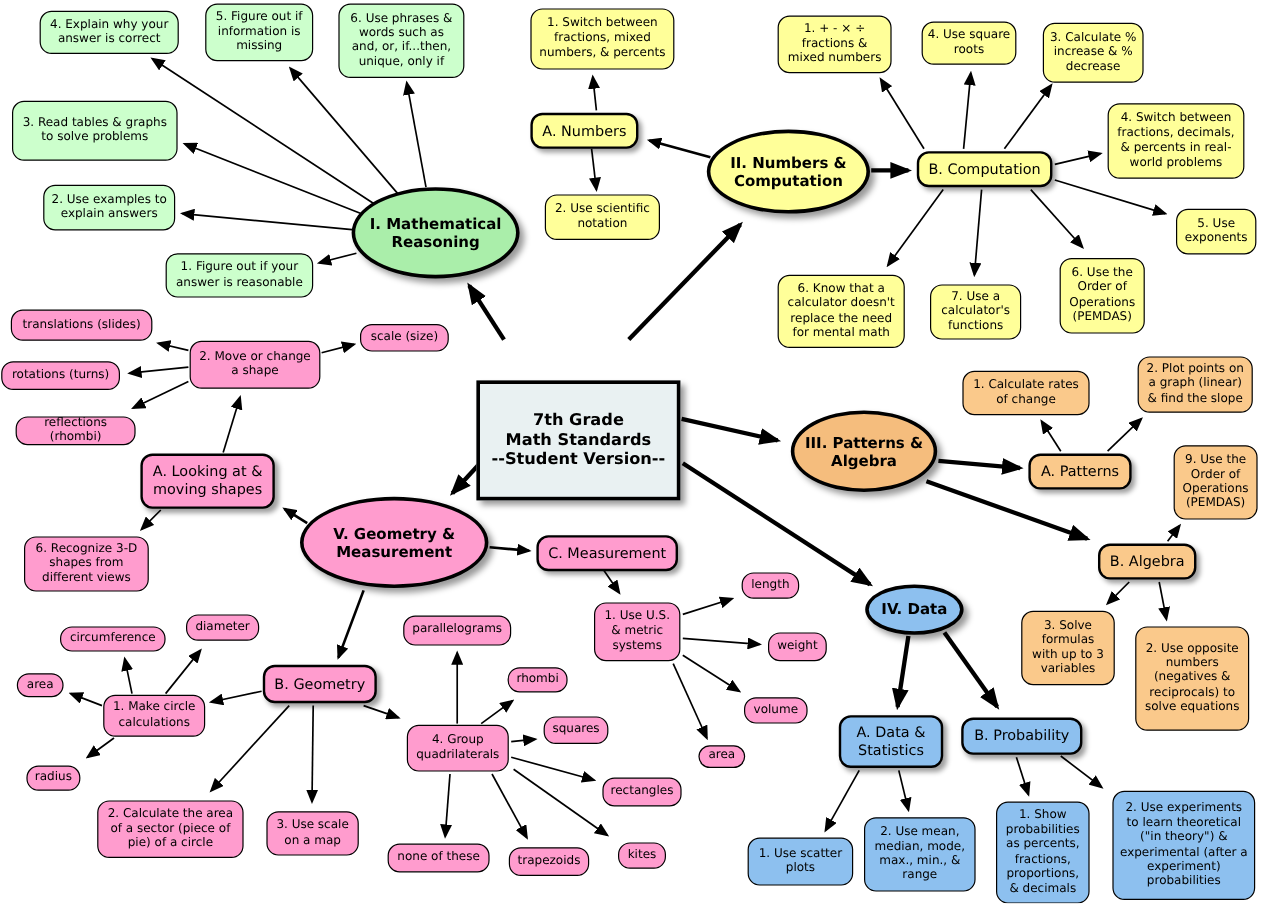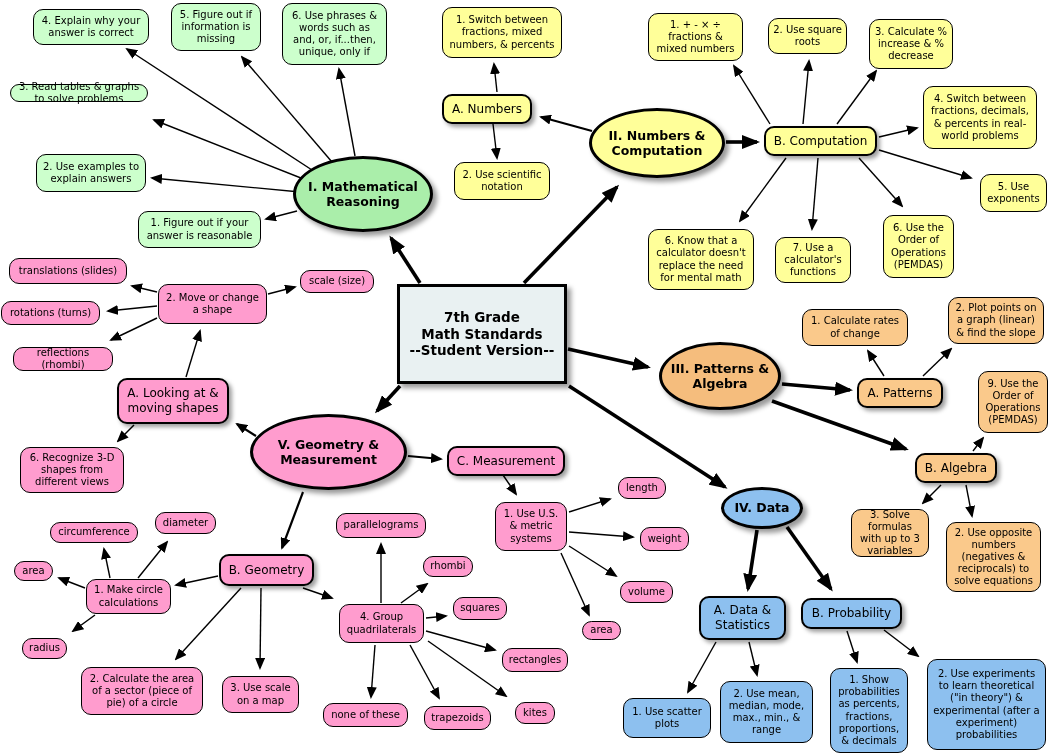--- a/index.html
+++ b/index.html
@@ -11,21 +11,21 @@
   #arrows line.m{stroke-width:2.2;marker-end:url(#ah);}
   #arrows line.k{stroke-width:3.6;marker-end:url(#ahb);}
   .node{position:absolute;z-index:1;box-sizing:border-box;display:flex;align-items:center;
         justify-content:center;text-align:center;color:#000;line-height:1.22;font-size:10px;}
   .leaf{border:1.5px solid #000;border-radius:10px;padding:2px 4px;}
   .header{border:2.5px solid #000;border-radius:10px;padding:13px 5px;font-size:12px;
           box-shadow:3px 3px 4px rgba(0,0,0,.38);}
   .ellipse{border:3px solid #000;border-radius:50%;font-weight:bold;font-size:12.5px;
            box-shadow:4px 4px 5px rgba(0,0,0,.40);}
   .center-box{border:3px solid #000;font-weight:bold;font-size:13.5px;white-space:pre-line;
-              box-shadow:4px 4px 5px rgba(0,0,0,.40);background:var(--c-center-bg);}
+              box-shadow:4px 4px 5px rgba(0,0,0,.40);background:var(--c-center-bg);margin-top:33px;}
   .green{background:var(--c-green-box);}        .green.ellipse{background:var(--c-green-ellipse);}
   .yellow{background:var(--c-yellow-box);}      .yellow.ellipse{background:var(--c-yellow-box);text-align:center;}
   .orange{background:var(--c-orange-box);}      .orange.ellipse{background:var(--c-orange-ellipse);}
   .pink{background:var(--c-pink-box);}          .blue{background:var(--c-blue-box);}
 </style>
 </head>
 <body>
 
 <div id="canvas">
 
@@ -111,47 +111,47 @@
     <line class="t" x1="561" y1="553" x2="589" y2="615"></line>
   </svg>
 
   <div class="node center-box" style="left:397px;top:284px;width:170px;height:100px">7th Grade
 Math Standards
 --Student Version--</div>
 
   <div class="node ellipse green" style="left:293px;top:156px;width:140px;height:76px">I. Mathematical Reasoning</div>
   <div class="node leaf green" style="left:138px;top:211px;width:123px;height:37px">1. Figure out if your answer is reasonable</div>
   <div class="node leaf green" style="left:36px;top:154px;width:110px;height:38px">2. Use examples to explain answers</div>
-  <div class="node leaf green" style="left:10px;top:84px;width:138px;height:18px">3. Read tables &amp; graphs to solve problems</div>
+  <div class="node leaf green" style="left:10px;top:84px;width:138px;height:50px">3. Read tables &amp; graphs to solve problems</div>
   <div class="node leaf green" style="left:33px;top:9px;width:116px;height:36px">4. Explain why your answer is correct</div>
   <div class="node leaf green" style="left:171px;top:3px;width:90px;height:48px">5. Figure out if information is missing</div>
   <div class="node leaf green" style="left:282px;top:3px;width:105px;height:62px">6. Use phrases &amp; words such as and, or, if...then, unique, only if</div>
 
   <div class="node ellipse yellow" style="left:589px;top:108px;width:136px;height:70px">II. Numbers &amp; Computation</div>
   <div class="node header yellow" style="left:442px;top:94px;width:90px;height:28px">A. Numbers</div>
   <div class="node leaf yellow" style="left:442px;top:7px;width:120px;height:51px">1. Switch between fractions, mixed numbers, &amp; percents</div>
   <div class="node leaf yellow" style="left:454px;top:162px;width:96px;height:38px">2. Use scientific notation</div>
   <div class="node header yellow" style="left:764px;top:126px;width:113px;height:30px">B. Computation</div>
   <div class="node leaf yellow" style="left:648px;top:13px;width:95px;height:48px">1. + - × ÷ fractions &amp; mixed numbers</div>
-  <div class="node leaf yellow" style="left:768px;top:18px;width:79px;height:36px">2. Use square roots</div>
+  <div class="node leaf yellow" style="left:768px;top:18px;width:79px;height:36px">4. Use square roots</div>
   <div class="node leaf yellow" style="left:869px;top:19px;width:84px;height:50px">3. Calculate % increase &amp; % decrease</div>
   <div class="node leaf yellow" style="left:923px;top:86px;width:114px;height:63px">4. Switch between fractions, decimals, &amp; percents in real-world problems</div>
   <div class="node leaf yellow" style="left:980px;top:174px;width:67px;height:38px">5. Use exponents</div>
   <div class="node leaf yellow" style="left:883px;top:215px;width:71px;height:63px">6. Use the Order of Operations (PEMDAS)</div>
   <div class="node leaf yellow" style="left:775px;top:237px;width:76px;height:46px">7. Use a calculator's functions</div>
   <div class="node leaf yellow" style="left:648px;top:229px;width:106px;height:61px">6. Know that a calculator doesn't replace the need for mental math</div>
 
   <div class="node ellipse orange" style="left:659px;top:342px;width:122px;height:68px">III. Patterns &amp; Algebra</div>
   <div class="node header orange" style="left:857px;top:378px;width:86px;height:30px">A. Patterns</div>
   <div class="node leaf orange" style="left:802px;top:309px;width:106px;height:37px">1. Calculate rates of change</div>
   <div class="node leaf orange" style="left:948px;top:297px;width:96px;height:47px">2. Plot points on a graph (linear) &amp; find the slope</div>
   <div class="node header orange" style="left:915px;top:453px;width:82px;height:30px">B. Algebra</div>
   <div class="node leaf orange" style="left:978px;top:371px;width:70px;height:62px">9. Use the Order of Operations (PEMDAS)</div>
-  <div class="node leaf orange" style="left:946px;top:522px;width:95px;height:70px">2. Use opposite numbers (negatives &amp; reciprocals) to solve equations</div>
-  <div class="node leaf orange" style="left:851px;top:509px;width:78px;height:48px">3. Solve formulas with up to 3 variables</div>
+  <div class="node leaf orange" style="left:946px;top:522px;width:95px;height:87px">2. Use opposite numbers (negatives &amp; reciprocals) to solve equations</div>
+  <div class="node leaf orange" style="left:851px;top:509px;width:78px;height:62px">3. Solve formulas with up to 3 variables</div>
 
   <div class="node header blue" style="left:699px;top:596px;width:87px;height:44px">A. Data &amp; Statistics</div>
   <div class="node ellipse blue" style="left:721px;top:487px;width:82px;height:42px">IV. Data</div>
   <div class="node leaf blue" style="left:623px;top:698px;width:88px;height:40px">1. Use scatter plots</div>
   <div class="node leaf blue" style="left:720px;top:681px;width:93px;height:62px">2. Use mean, median, mode, max., min., &amp; range</div>
   <div class="node header blue" style="left:801px;top:598px;width:101px;height:31px">B. Probability</div>
   <div class="node leaf blue" style="left:830px;top:668px;width:78px;height:85px">1. Show probabilities as percents, fractions, proportions, &amp; decimals</div>
   <div class="node leaf blue" style="left:927px;top:659px;width:119px;height:91px">2. Use experiments to learn theoretical ("in theory") &amp; experimental (after a experiment) probabilities</div>
 
   <div class="node ellipse pink" style="left:250px;top:414px;width:157px;height:76px">V. Geometry &amp; Measurement</div>

